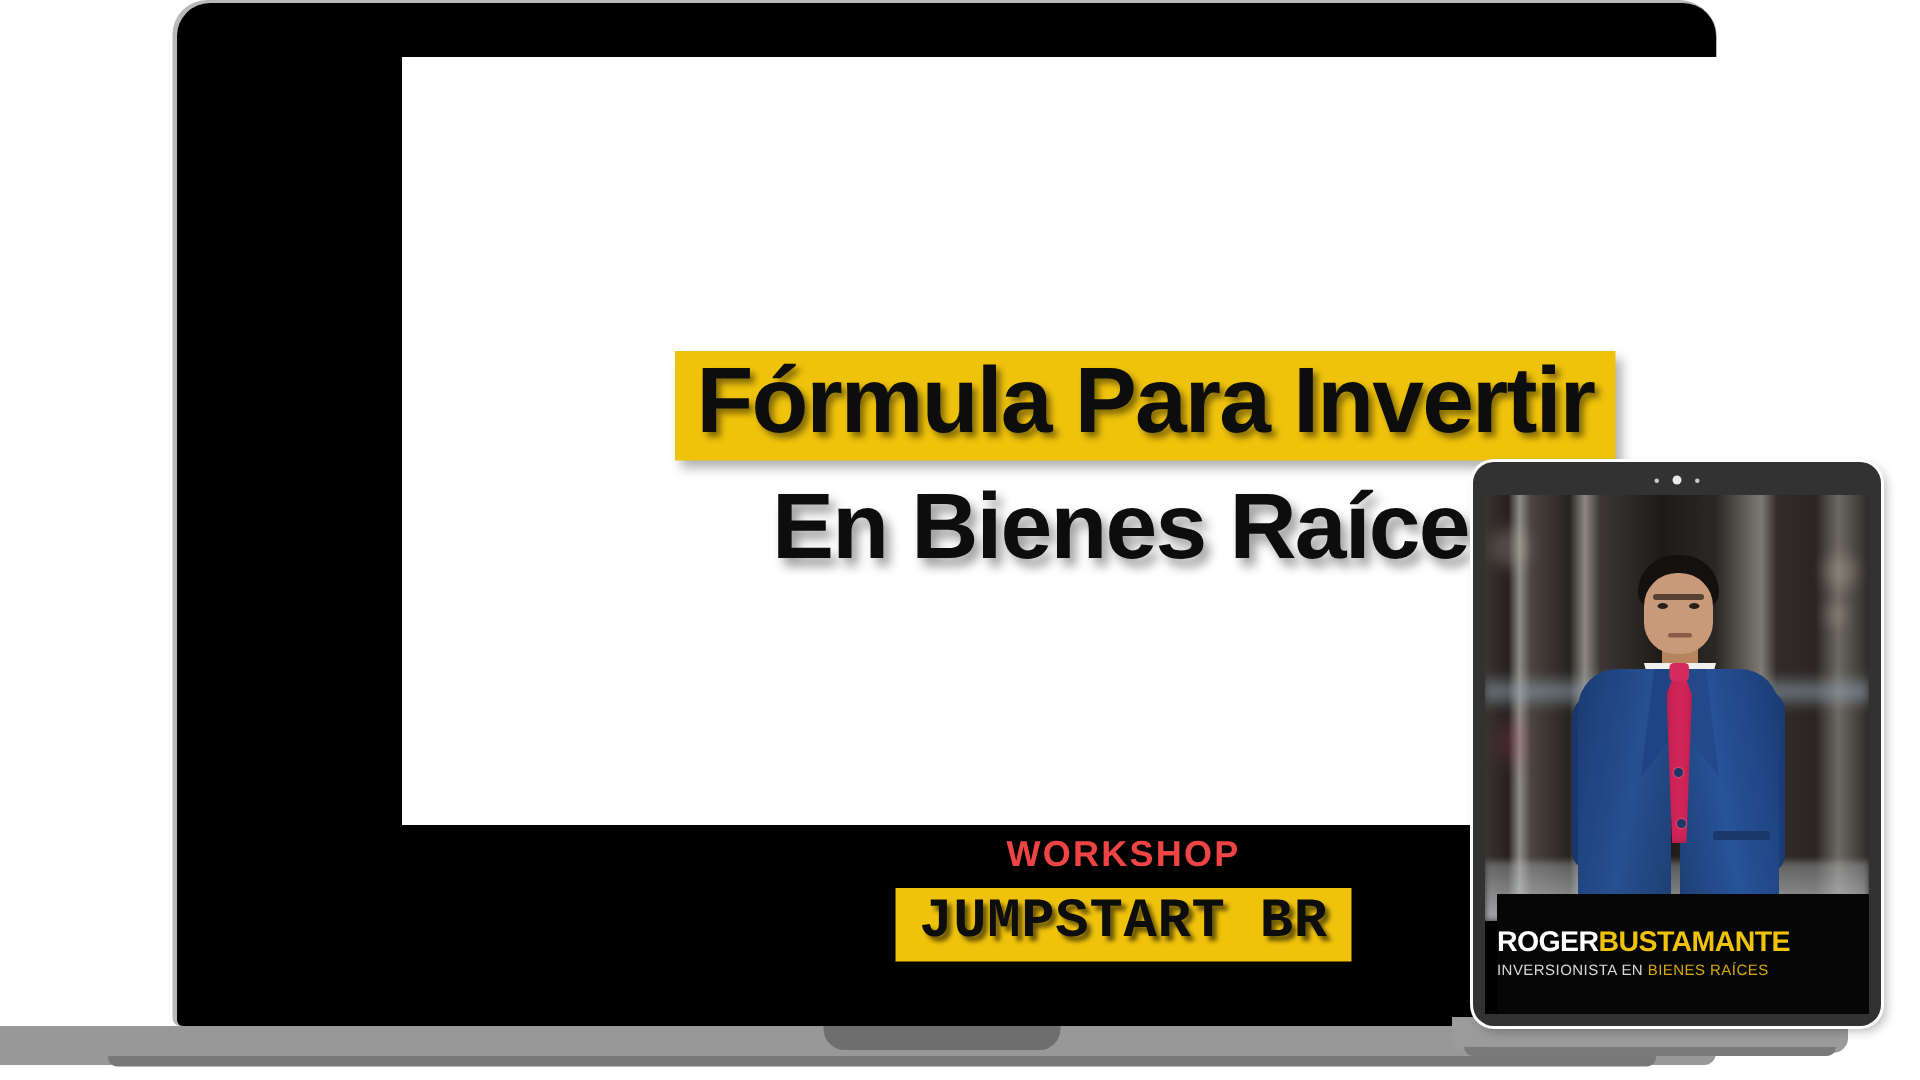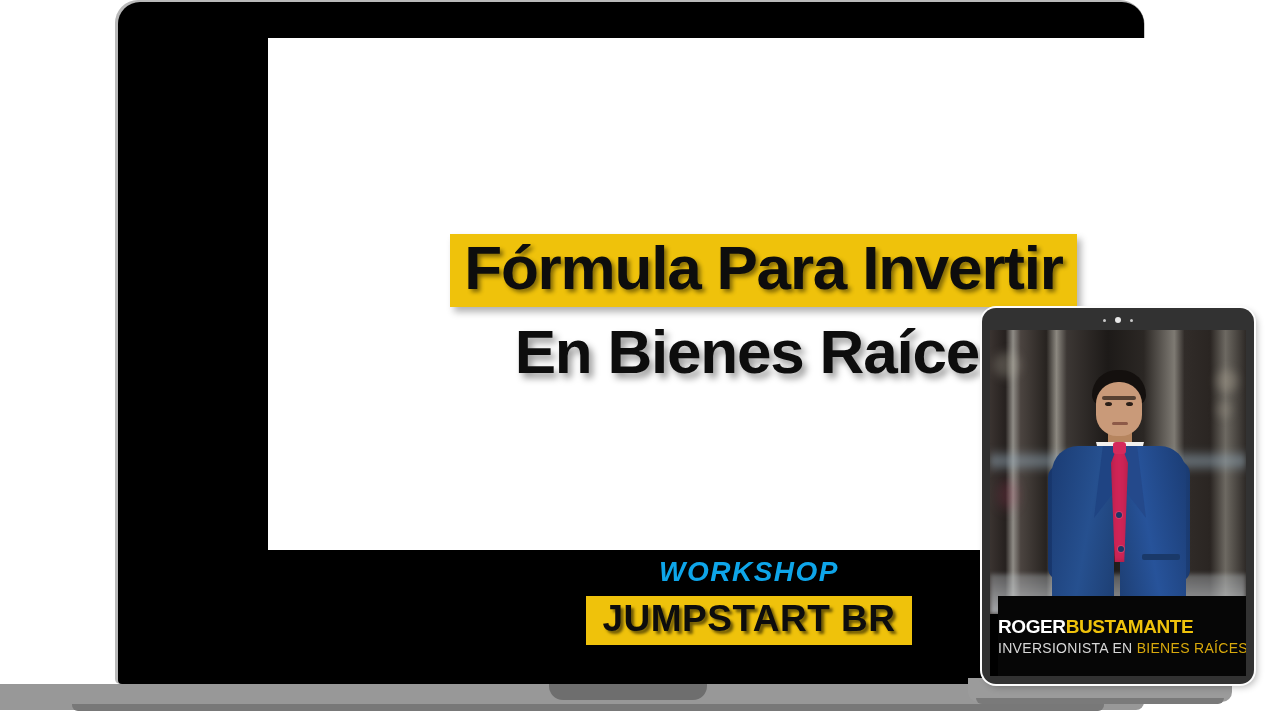--- a/index.html
+++ b/index.html
@@ -62,31 +62,31 @@
   
   .laptop-band {
     position:absolute; left:150px; top:548px;
     width:962px; height:134px;
     background:#000;
     display:flex; flex-direction:column;
     align-items:center; justify-content:flex-start;
     padding-top:6px;
   }
   .workshop {
-    color:#0ea5e9;
-    font-size:28px; font-weight:bold;
+    color:#ef4444;
+    font-size:24px; font-weight:bold;
     letter-spacing:1.5px;
     text-shadow: 3px 4px 5px rgba(0,0,0,0.85);
-    font-style: italic;
   }
   .jumpstart-box {
     margin-top:8px;
     background:#efc20b;
     padding:2px 16px 5px 16px;
     box-shadow: 3px 4px 6px rgba(0,0,0,0.55);
+    font-family: Liberation Mono, monospace;
   }
   .jumpstart {
     color:#0d0d0d;
     font-size:37px; font-weight:bold;
     letter-spacing:0.5px;
     text-shadow: 3px 3px 3px rgba(0,0,0,0.55);
   }
 
   
   .laptop-base {
@@ -219,21 +219,21 @@
 
   
   .nameplate {
     position:absolute; left:8px; bottom:0; width:100%; height:80px;
     background:#060606;
     display:flex; flex-direction:column; justify-content:center;
   }
   .np-name { font-size:19px; font-weight:bold; letter-spacing:-0.4px; line-height:1; }
   .np-name .w { color:#ffffff; }
   .np-name .y { color:#efc20b; }
-  .np-sub { margin-top:5px; font-size:14px; letter-spacing:0.3px; line-height:1; }
+  .np-sub { margin-top:5px; font-size:10px; letter-spacing:0.3px; line-height:1; }
   .np-sub .w { color:#d8d8d8; }
   .np-sub .y { color:#d8a90c; }
 </style>
 </head>
 <body>
 
 <div id="stage">
 
   <div class="laptop-wrap">
 

